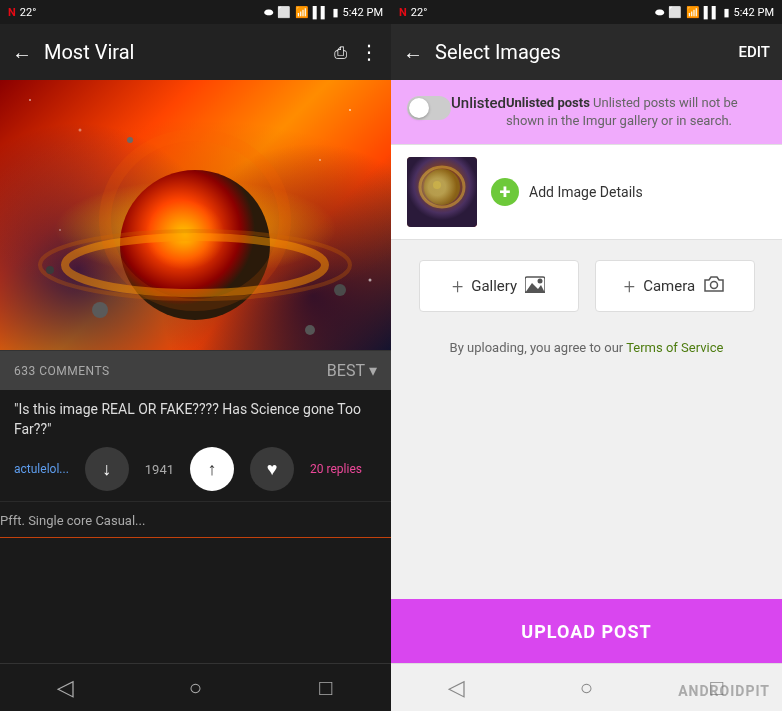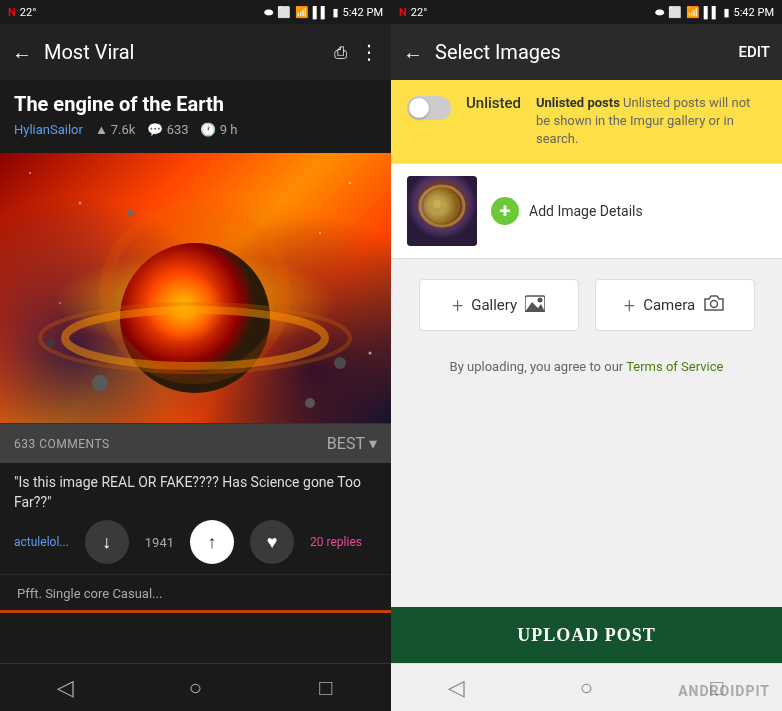--- a/index.html
+++ b/index.html
@@ -221,25 +221,25 @@
 
     .right-panel-body {
       flex: 1;
       background: #f0f0f0;
       overflow-y: auto;
       display: flex;
       flex-direction: column;
     }
 
     .unlisted-row {
-      background: #fde047;
+      background: #f0abfc;
       display: flex;
       align-items: flex-start;
       padding: 14px 16px;
-      gap: 15px;
+      gap: 0;
       border-bottom: 1px solid #e0e0e0;
     }
 
     .toggle-switch {
       width: 44px;
       height: 24px;
       background: #ccc;
       border-radius: 12px;
       position: relative;
       flex-shrink: 0;
@@ -368,28 +368,27 @@
       color: #666;
       padding: 8px 16px 16px;
     }
 
     .tos-link {
       color: #4d7c0f;
       text-align: right;
     }
 
     .upload-btn {
-      height: 56px;
-      background: #14532d;
+      height: 64px;
+      background: #d946ef;
       display: flex;
       align-items: center;
       justify-content: center;
       cursor: pointer;
       margin-top: auto;
-      font-family: Liberation Serif, serif;
     }
 
     .upload-btn-label {
       color: #fff;
       font-size: 18px;
       font-weight: bold;
       letter-spacing: 1px;
       text-transform: uppercase;
     }
 
@@ -443,38 +442,20 @@
     </div>
   </div>
 
   <div class="top-bar">
     <span class="top-bar-icon">←</span>
     <span class="top-bar-title">Most Viral</span>
     <span class="top-bar-icon" style="font-size:16px;">⎙</span>
     <span class="top-bar-icon">⋮</span>
   </div>
 
-  <div class="post-content">
-    <div class="post-title">The engine of the Earth</div>
-    <div class="post-meta">
-      <span class="post-author">HylianSailor</span>
-      <span class="post-meta-item">
-        <span>▲</span>
-        <span>7.6k</span>
-      </span>
-      <span class="post-meta-item">
-        <span>💬</span>
-        <span>633</span>
-      </span>
-      <span class="post-meta-item">
-        <span>🕐</span>
-        <span>9 h</span>
-      </span>
-    </div>
-  </div>
 
   <div class="post-image">
     <div class="post-image-overlay"></div>
 
     <svg width="391" height="270" style="position:absolute;inset:0;">
 
       <circle cx="30" cy="20" r="1" fill="white" opacity="0.6"></circle>
       <circle cx="80" cy="50" r="1.5" fill="white" opacity="0.4"></circle>
       <circle cx="350" cy="30" r="1" fill="white" opacity="0.7"></circle>
       <circle cx="320" cy="80" r="1" fill="white" opacity="0.5"></circle>
@@ -530,21 +511,21 @@
       <div class="vote-btn up">
         <span>↑</span>
       </div>
       <div class="vote-btn">
         <span>♥</span>
       </div>
       <span class="replies-count">20 replies</span>
     </div>
   </div>
 
-  <div style="padding:8px 17px;border-bottom:3px solid #c2410c;">
+  <div style="padding:8px 0;border-bottom:1px solid #c2410c;">
     <span style="color:#aaa;font-size:13px;">Pfft. Single core Casual...</span>
   </div>
 
   <div class="bottom-nav">
     <span class="nav-btn">◁</span>
     <span class="nav-btn">○</span>
     <span class="nav-btn">□</span>
   </div>
 
 </div>

